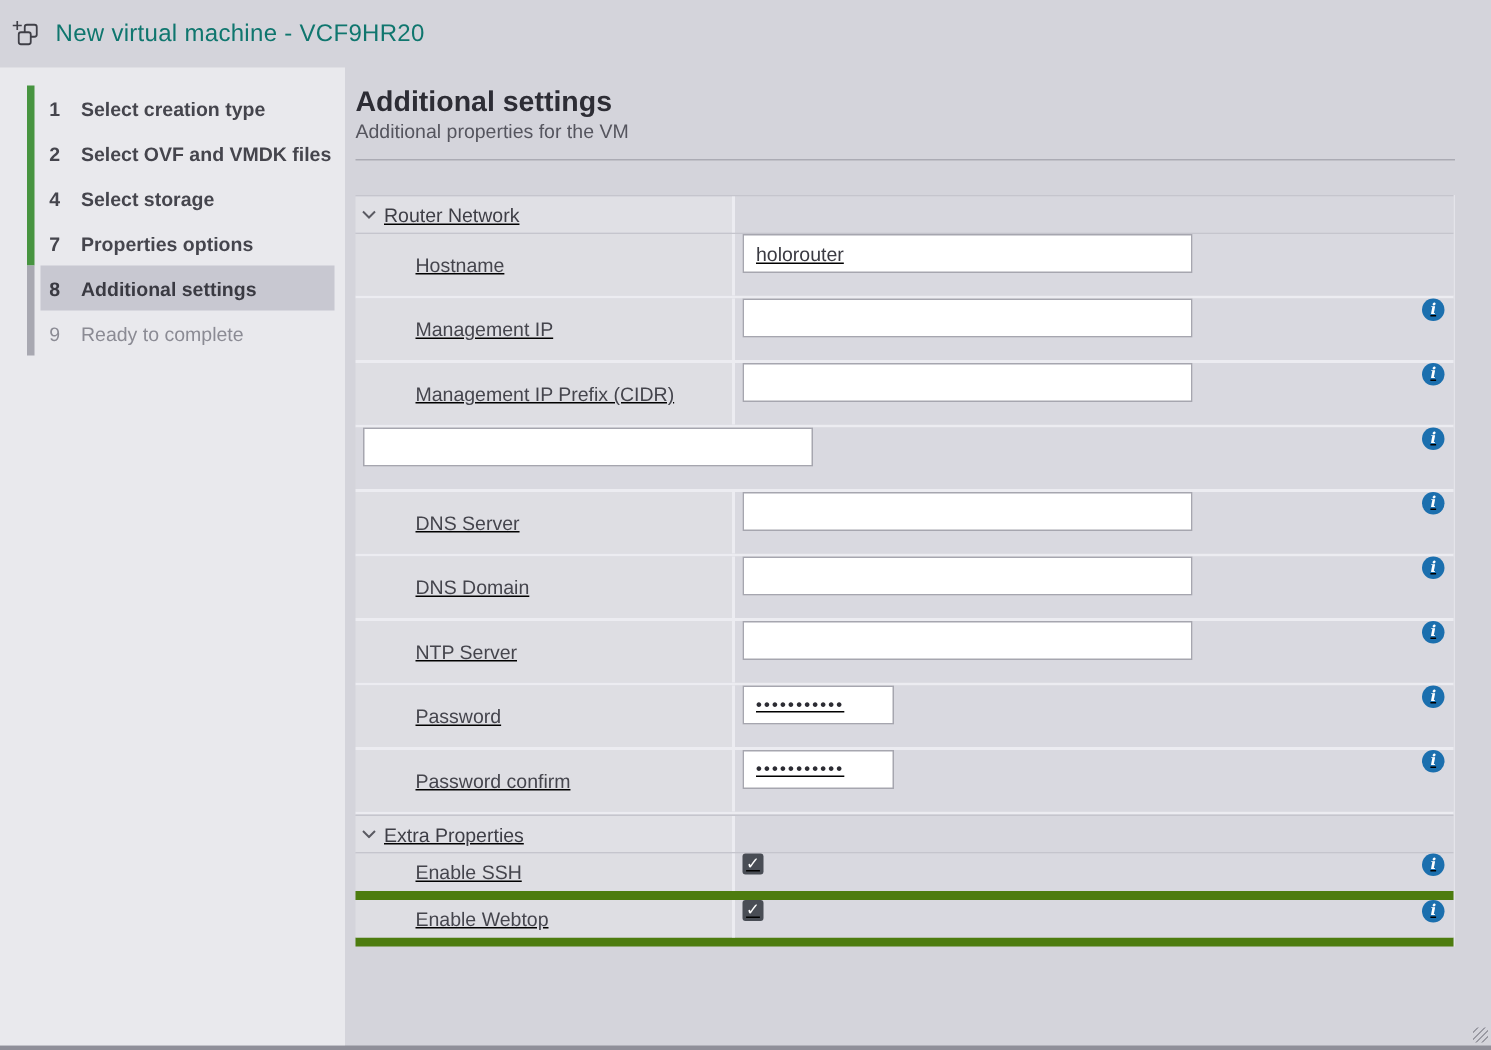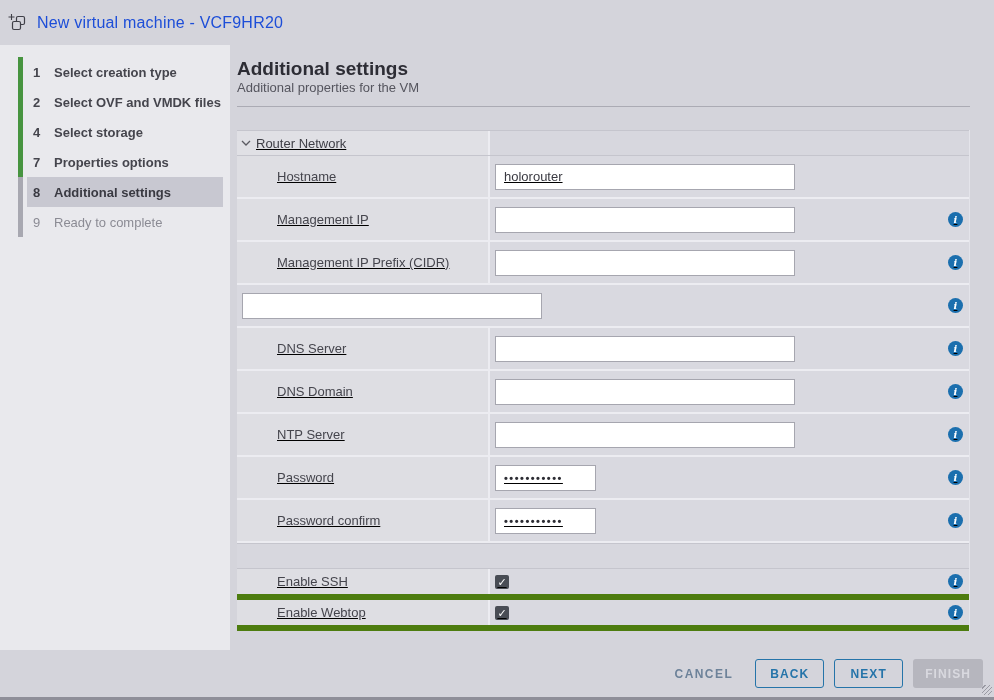--- a/index.html
+++ b/index.html
@@ -10,42 +10,42 @@
     --checkbox-dark:#494d55;
   }
   *{box-sizing:border-box;}
   html,body{margin:0;padding:0;}
   body{font-family:"Liberation Sans","DejaVu Sans",sans-serif;background:#bfbfc8;}
   .window{
     width:994px;height:700px;position:relative;background:#d4d4db;
     border-bottom:3px solid #8f8f99;display:flex;flex-direction:column;overflow:hidden;
   }
   .titlebar{height:45px;flex:none;display:flex;align-items:center;padding-left:8px;gap:9px;}
-  .title{font-size:16px;color:#1d4ed8;letter-spacing:.2px;}
+  .title{font-size:16px;color:#0f766e;letter-spacing:.2px;}
   .body{flex:1;display:flex;min-height:0;}
   
   .sidebar{width:230px;flex:none;background:#e9e9ed;position:relative;padding-top:12px;}
   .track{position:absolute;left:18px;top:12px;width:5px;height:180px;display:flex;flex-direction:column;}
   .track .done-part{background:var(--progress-green);}
   .track .todo-part{background:var(--progress-gray);flex:1;}
   .step{height:30px;display:flex;align-items:center;margin:0 7px 0 27px;padding-left:3px;
         font-size:13px;font-weight:600;color:#45454d;gap:11px;cursor:default;}
   .step.active{background:#c8c8d1;font-weight:700;color:#3a3a42;}
   .step.pending{color:#8b8b94;font-weight:400;}
   .step-num{width:13px;text-align:center;flex:none;}
   
   .main{flex:1;padding:10px 24px 0 7px;display:flex;flex-direction:column;min-width:0;}
   .heading{font-size:19px;font-weight:700;color:#2d2d35;margin:3px 0 0 0;}
   .subheading{font-size:13px;color:#55555e;}
   .divider{height:1px;background:#ababb4;margin-top:11px;}
   .table{margin-top:23px;border-right:1px solid #e4e4ea;text-decoration:underline;}
   .row{display:flex;}
   .cell-label{width:253px;flex:none;background:#dedee3;display:flex;align-items:center;
               border-right:2px solid #ececf1;}
-  .cell-value{flex:1;background:#d9d9e0;display:flex;align-items:center;
+  .cell-value{flex:1;background:#d9d9e0;display:flex;
               justify-content:space-between;padding:0 6px 0 5px;min-width:0;}
   .field-row{height:43px;border-bottom:2px solid #ececf1;}
   .check-row{height:31px;border-bottom:6px solid #4d7c0f;}
   .section-row{height:26px;border-top:1px solid #c5c5cd;border-bottom:1px solid #c5c5cd;}
   .section-row .cell-label{background:#e0e0e5;padding-left:4px;gap:5px;font-size:13px;color:#3e3e46;}
   .section-row .cell-value{background:#d7d7de;}
   .field-label{padding-left:40px;font-size:13px;color:#45454d;}
   .text-input{width:300px;height:26px;border:1px solid #a6a6af;background:#fff;
               font-size:13px;padding:0 8px;color:#3a3a42;outline:none;
               font-family:"Liberation Sans","DejaVu Sans",sans-serif;}
@@ -206,20 +206,28 @@
           <div class="row field-row">
             <div class="cell-label">
               <span class="field-label">Password confirm</span>
             </div>
             <div class="cell-value">
               <input class="text-input pw-input" type="text" value="•••••••••••" style="">
               <div class="info-icon">i</div>
             </div>
           </div>
           <div class="row section-row">
+            <div class="cell-label">
+              <span class="chev">
+                <svg width="10" height="6" viewBox="0 0 10 6">
+                  <polyline points="1,1 5,5 9,1" fill="none" stroke="#5a5a62" stroke-width="1.3"></polyline>
+                </svg>
+              </span>
+              <span>Extra Properties</span>
+            </div>
             <div class="cell-value"></div>
           </div>
           <div class="row check-row">
             <div class="cell-label">
               <span class="field-label">Enable SSH</span>
             </div>
             <div class="cell-value">
               <div class="checkbox">✓</div>
               <div class="info-icon">i</div>
             </div>
@@ -231,21 +239,15 @@
             <div class="cell-value">
               <div class="checkbox">✓</div>
               <div class="info-icon">i</div>
             </div>
           </div>
         </div>
     </div>
 
   </div>
 
-  <div class="footer">
-      <div class="btn link">CANCEL</div>
-      <div class="btn outline">BACK</div>
-      <div class="btn outline">NEXT</div>
-      <div class="btn disabled">FINISH</div>
-    </div>
 
   <div class="resize-grip"></div>
 </div>
 
 </body></html>

